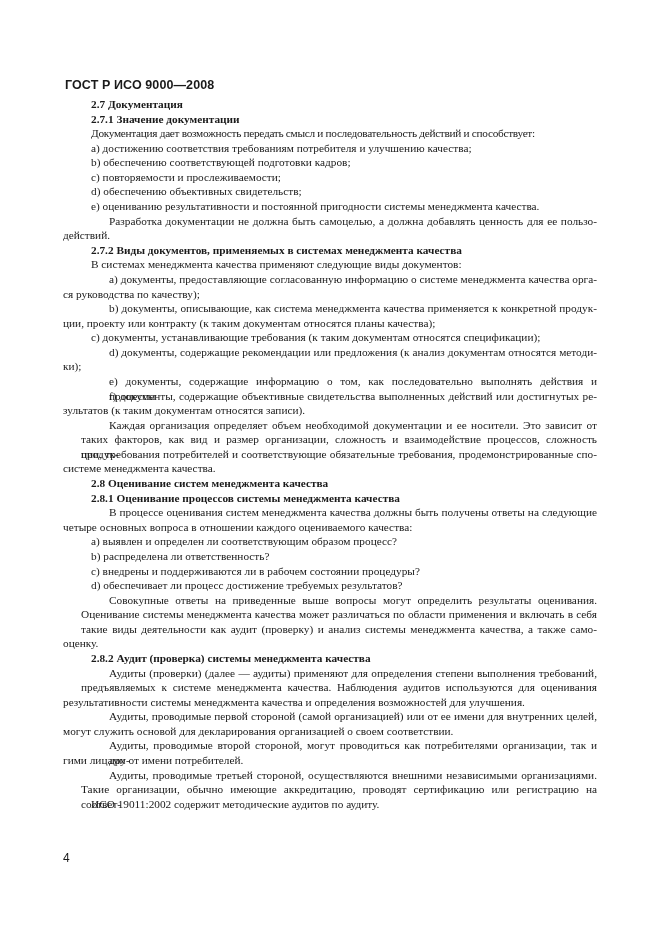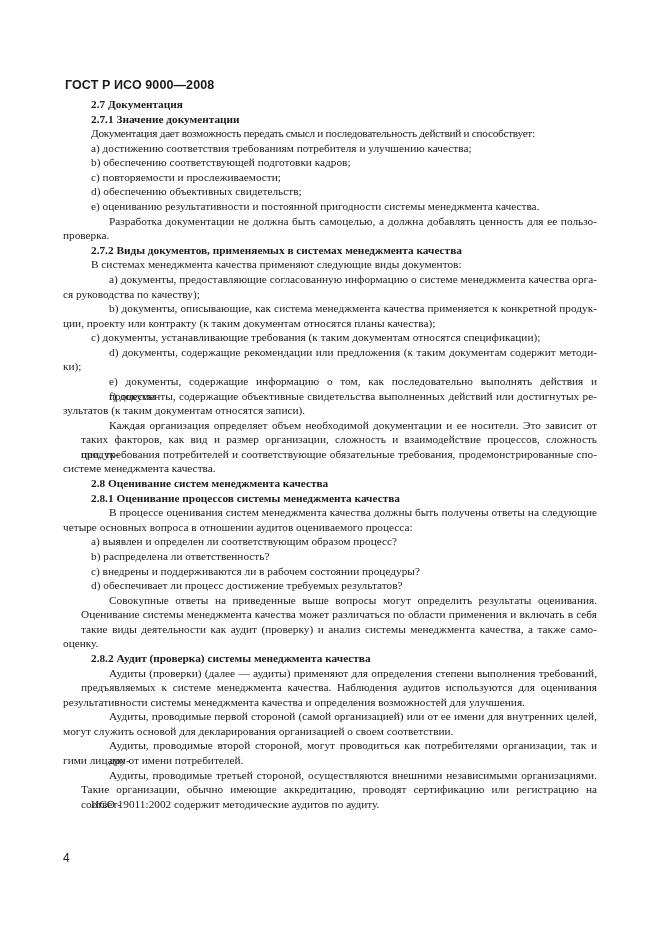--- a/index.html
+++ b/index.html
@@ -21,41 +21,41 @@
 <div class="body" id="body">
     <div class="ln ind b">2.7 Документация</div>
     <div class="ln ind b">2.7.1 Значение документации</div>
     <div class="ln ind" style="letter-spacing: -0.3px;">Документация дает возможность передать смысл и последовательность действий  и способствует:</div>
     <div class="ln ind">а) достижению соответствия требованиям потребителя и улучшению качества;</div>
     <div class="ln ind">b) обеспечению соответствующей подготовки кадров;</div>
     <div class="ln ind">c) повторяемости и прослеживаемости;</div>
     <div class="ln ind">d) обеспечению объективных свидетельств;</div>
     <div class="ln ind">e) оцениванию результативности и постоянной пригодности системы менеджмента качества.</div>
     <div class="ln ind j">Разработка документации не должна быть самоцелью, а должна добавлять ценность для ее пользо-</div>
-    <div class="ln">проверка.</div>
+    <div class="ln">действий.</div>
     <div class="ln ind b">2.7.2 Виды документов, применяемых в системах менеджмента качества</div>
     <div class="ln ind">В системах менеджмента качества применяют следующие виды документов:</div>
     <div class="ln ind j">а) документы, предоставляющие согласованную информацию о системе менеджмента качества орга-</div>
     <div class="ln">ся руководства по качеству);</div>
     <div class="ln ind j">b) документы, описывающие, как система менеджмента качества применяется к конкретной продук-</div>
     <div class="ln">ции, проекту или контракту (к таким документам относятся планы качества);</div>
     <div class="ln ind">c) документы, устанавливающие требования (к таким документам относятся спецификации);</div>
-    <div class="ln ind j">d) документы, содержащие рекомендации или предложения (к таким документам содержит методи-</div>
+    <div class="ln ind j">d) документы, содержащие рекомендации или предложения (к анализ документам относятся методи-</div>
     <div class="ln">ки);</div>
     <div class="ln ind j">e) документы, содержащие информацию о том, как последовательно выполнять действия и процессы</div>
     <div class="ln ind j">f) документы, содержащие объективные свидетельства выполненных действий или достигнутых ре-</div>
     <div class="ln">зультатов (к таким документам относятся записи).</div>
     <div class="ln ind j">Каждая организация определяет объем необходимой документации и ее носители. Это зависит от</div>
     <div class="ln j">таких факторов, как вид и размер организации, сложность и взаимодействие процессов, сложность продук-</div>
     <div class="ln j">ции, требования потребителей и соответствующие обязательные требования, продемонстрированные спо-</div>
     <div class="ln">системе менеджмента качества.</div>
     <div class="ln ind b">2.8 Оценивание систем менеджмента качества</div>
     <div class="ln ind b">2.8.1 Оценивание процессов системы менеджмента качества</div>
     <div class="ln ind j">В процессе оценивания систем менеджмента качества должны быть получены ответы на следующие</div>
-    <div class="ln">четыре основных вопроса в отношении аудитов оцениваемого процесса:</div>
+    <div class="ln">четыре основных вопроса в отношении каждого оцениваемого качества:</div>
     <div class="ln ind">а) выявлен и определен ли соответствующим образом процесс?</div>
     <div class="ln ind">b) распределена ли ответственность?</div>
     <div class="ln ind">c) внедрены и поддерживаются ли в рабочем состоянии процедуры?</div>
     <div class="ln ind">d) обеспечивает ли процесс достижение требуемых результатов?</div>
     <div class="ln ind j">Совокупные ответы на приведенные выше вопросы могут определить результаты оценивания.</div>
     <div class="ln j">Оценивание системы менеджмента качества может различаться по области применения и включать в себя</div>
     <div class="ln j">такие виды деятельности как аудит (проверку) и анализ системы менеджмента качества, а также само-</div>
     <div class="ln">оценку.</div>
     <div class="ln ind b">2.8.2 Аудит (проверка) системы менеджмента качества</div>
     <div class="ln ind j">Аудиты (проверки) (далее — аудиты) применяют для определения степени выполнения требований,</div>

